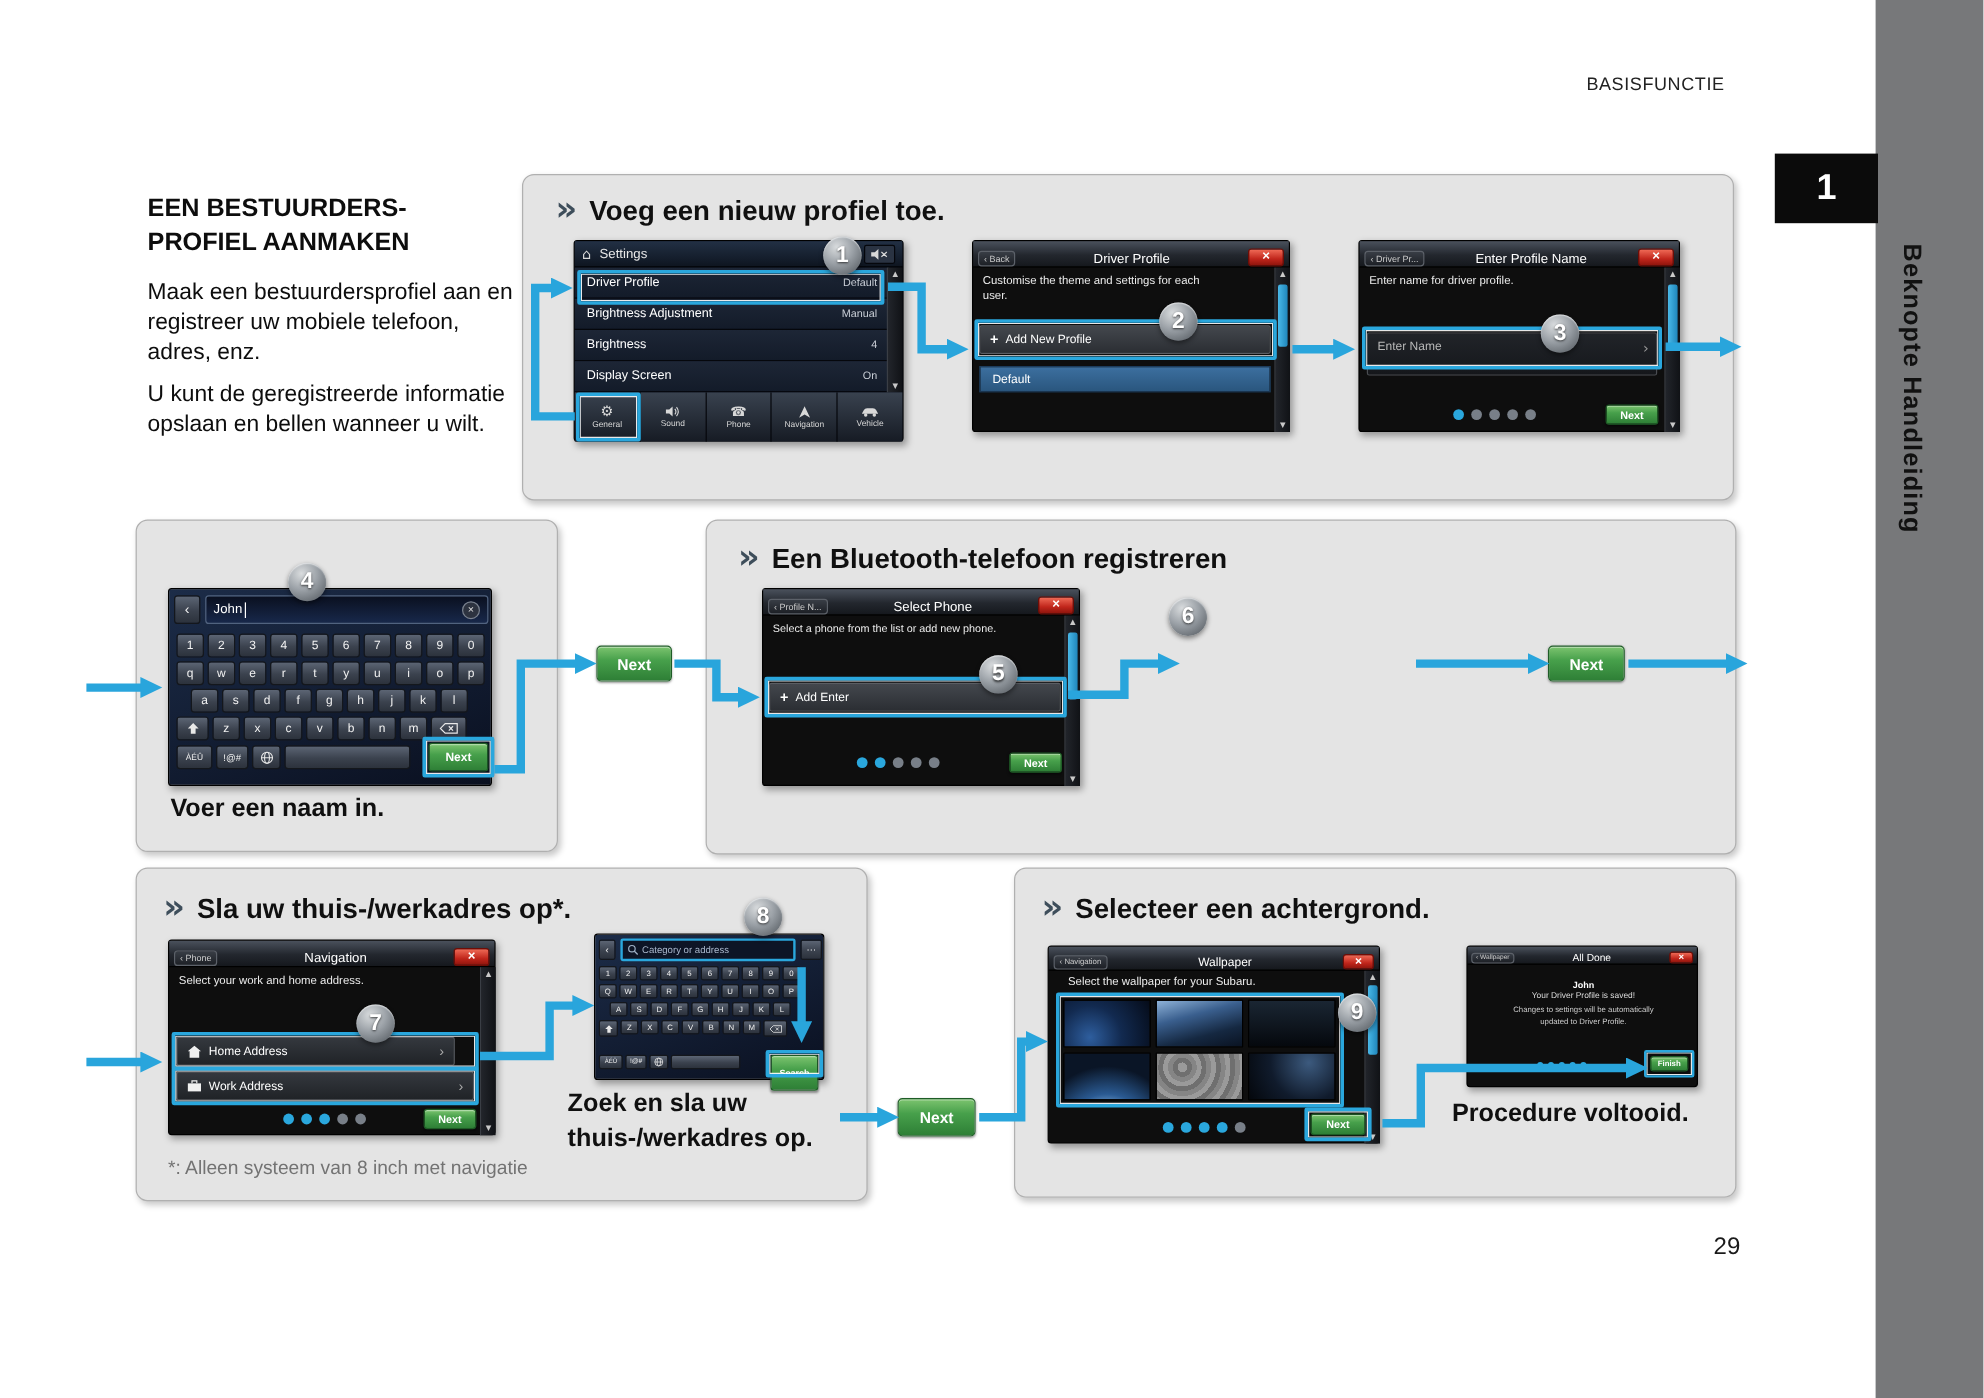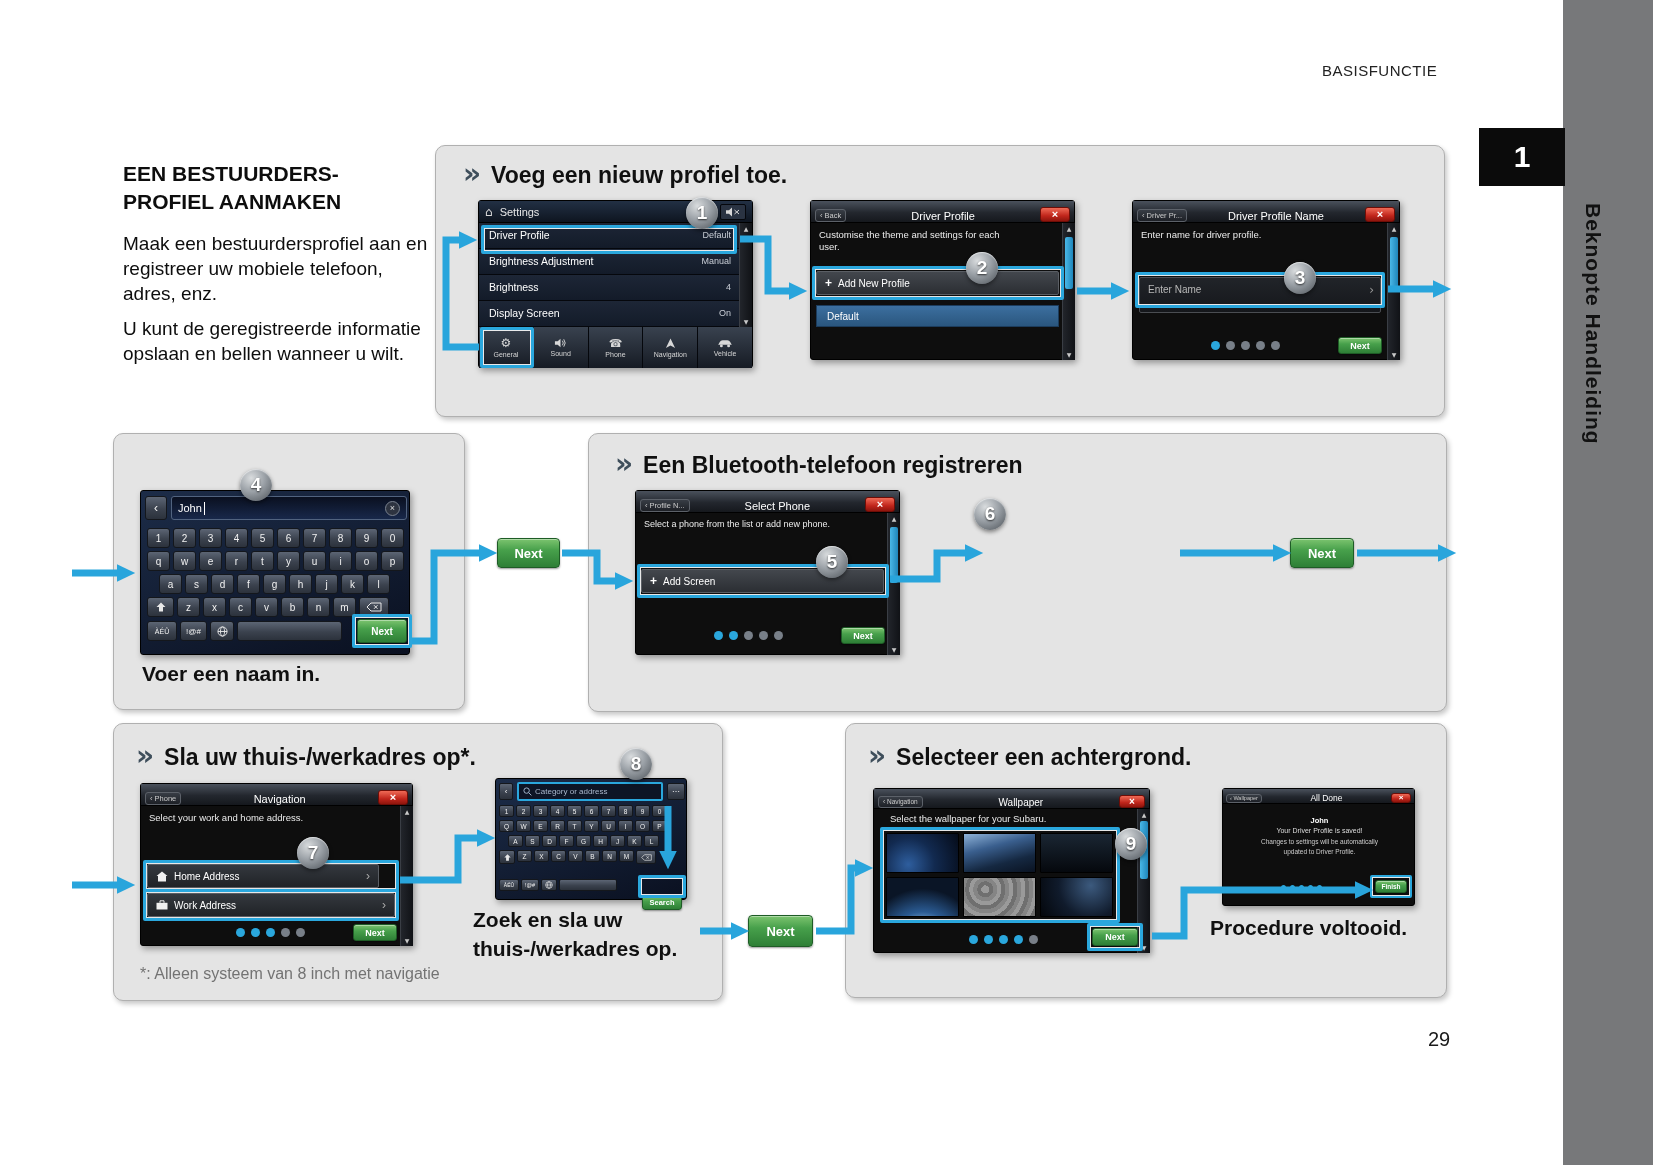--- a/index.html
+++ b/index.html
@@ -203,21 +203,21 @@
       <span class="tri up">▲</span>
       <span class="tri dn">▼</span>
       <span class="thumb" style="top:14px;height:52px"></span>
     </div>
     <div class="hl" style="left:1px;top:65px;width:252px;height:34px"></div>
   </div>
 
   <div class="screen" style="left:1132px;top:200px;width:268px;height:160px;background:#0e0e0e">
     <div class="tbar">
       <span class="backb"><span>‹</span> <span>Driver Pr...</span></span>
-      <span class="ttl">Driver Profile Name</span>
+      <span class="ttl">Enter Profile Name</span>
       <span class="xbtn">
           <span>×</span>
         </span>
     </div>
     <div style="position:absolute;left:8px;top:28px;width:230px;font-size:9.5px;color:#ececec">Enter name for driver profile.</div>
     <div style="position:absolute;left:6px;top:76px;width:242px;height:36px;background:linear-gradient(180deg,#212429,#15171b);border:1px solid #4a4d52;border-radius:2px">
       <span style="position:absolute;left:8px;line-height:24px;font-size:10px;color:#b8b8b8">Enter Name</span>
       <span class="gi" style="position:absolute;right:6px;line-height:24px;font-size:12px;color:#999">›</span>
     </div>
     <div class="dots" style="left:78px;top:140px">
@@ -341,21 +341,21 @@
     <div class="tbar">
       <span class="backb"><span>‹</span> <span>Profile N...</span></span>
       <span class="ttl">Select Phone</span>
       <span class="xbtn">
           <span>×</span>
         </span>
     </div>
     <div style="position:absolute;left:8px;top:28px;width:240px;font-size:9px;color:#ececec">Select a phone from the list or add new phone.</div>
     <div class="drow" style="left:5px;top:78px;width:243px">
       <span class="pl">+</span>
-      <span>Add Screen</span>
+      <span>Add Enter</span>
     </div>
     <div class="dots" style="left:78px;top:140px">
       <span class="dot on"></span>
         <span class="dot on"></span>
         <span class="dot"></span>
         <span class="dot"></span>
         <span class="dot"></span>
     </div>
     <div class="gbtn" style="position:absolute;left:205px;top:136px;width:44px;height:17px;font-size:9px">
       <span>Next</span>
@@ -498,21 +498,21 @@
         </span>
       <span class="key" style="flex:0 0 16px">
           <svg width="8" height="8" viewBox="0 0 12 12">
             <circle cx="6" cy="6" r="5" fill="none" stroke="#e8e8e8"></circle>
             <ellipse cx="6" cy="6" rx="2.2" ry="5" fill="none" stroke="#e8e8e8"></ellipse>
             <path d="M1 6 H11" stroke="#e8e8e8"></path>
           </svg>
         </span>
       <span class="key" style="flex:0 0 58px"></span>
     </div>
-    <div class="gbtn" style="position:absolute;left:146px;top:116px;width:40px;height:15px;font-size:7.5px">
+    <div class="gbtn" style="position:absolute;left:146px;top:100px;width:40px;height:30px;font-size:7.5px">
       <span>Search</span>
     </div>
     <div class="hl" style="left:142px;top:96px;width:48px;height:23px"></div>
   </div>
 
   <div class="screen" style="left:873px;top:788px;width:277px;height:165px;background:#0e0e0e">
     <div class="tbar" style="height:20px">
       <span class="backb" style="font-size:6.5px"><span>‹</span> <span>Navigation</span></span>
       <span class="ttl" style="font-size:10px">Wallpaper</span>
       <span class="xbtn" style="width:26px;height:13px;font-size:10px">

